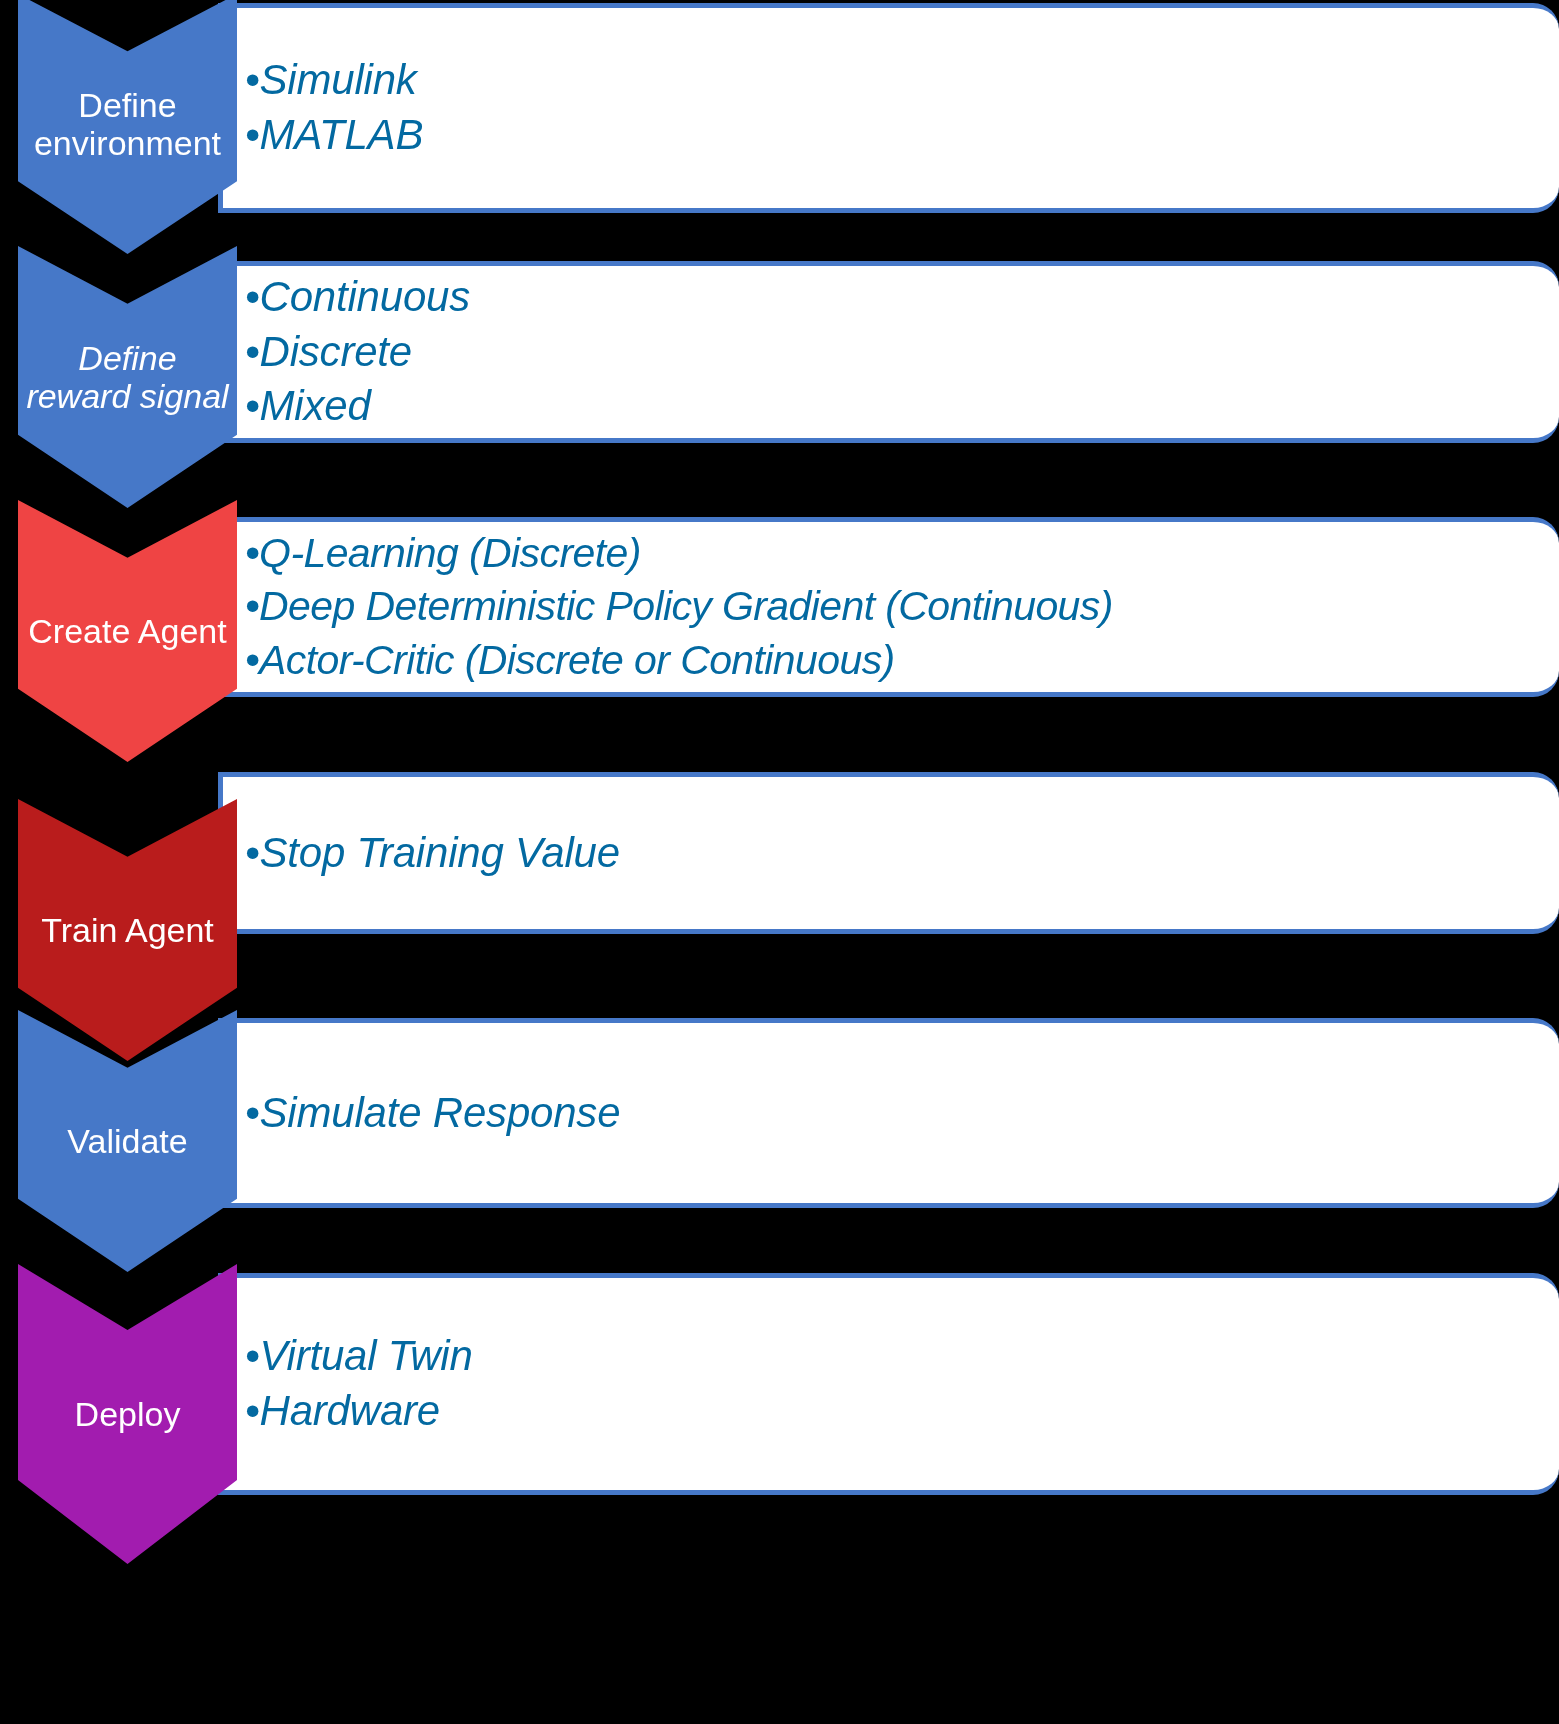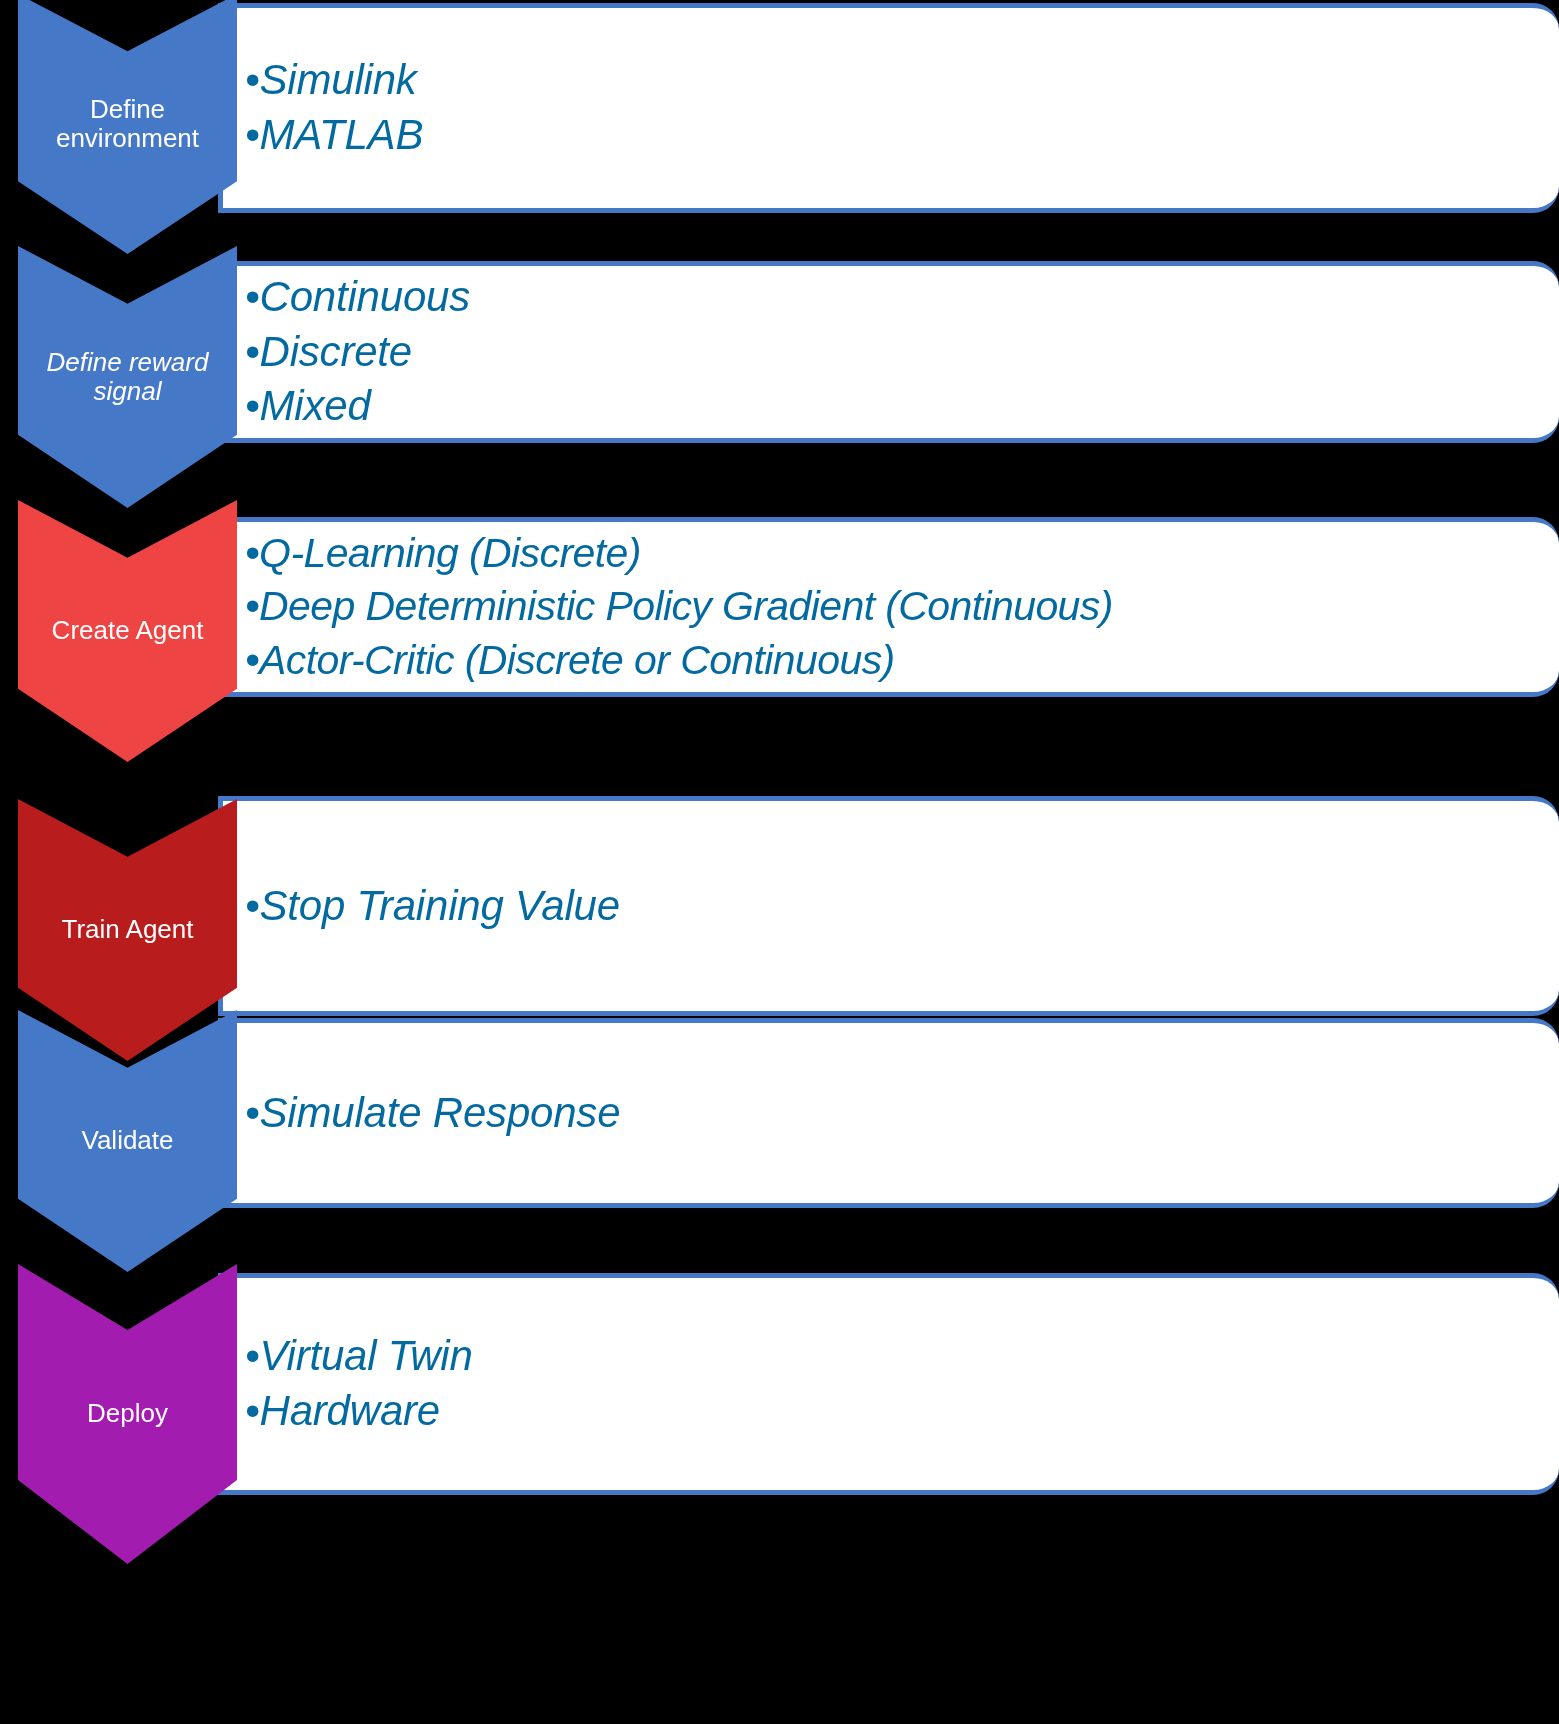--- a/index.html
+++ b/index.html
@@ -28,21 +28,21 @@
     background: #4678c8;
     -webkit-clip-path: polygon(0% 0%, 50% 22%, 100% 0%, 100% 72%, 50% 100%, 0% 72%);
     clip-path: polygon(0% 0%, 50% 22%, 100% 0%, 100% 72%, 50% 100%, 0% 72%);
     display: flex;
     align-items: center;
     justify-content: center;
     box-sizing: border-box;
   }
   .chevron-label {
     color: #ffffff;
-    font-size: 26px;
+    font-size: 34px;
     line-height: 1.12;
     text-align: center;
     padding: 0 8px;
     width: 100%;
     word-wrap: break-word;
   }
   
   .panel {
     position: absolute;
     left: 218px;
@@ -105,21 +105,21 @@
       <div class="panel condensed" style="top: 517px; height: 180px;">
         <span class="bullet-line"><span class="dot">•</span><span>Q-Learning (Discrete)</span></span>
         <span class="bullet-line"><span class="dot">•</span><span>Deep Deterministic Policy Gradient (Continuous)</span></span>
         <span class="bullet-line"><span class="dot">•</span><span>Actor-Critic (Discrete or Continuous)</span></span>
       </div>
       <div class="chevron" style="top: 500px; height: 262px; background: #ef4444;">
         <div class="chevron-label">Create Agent</div>
       </div>
     </div>
     <div class="step">
-      <div class="panel" style="top: 796px; height: 220px;">
+      <div class="panel" style="top: 772px; height: 162px;">
         <span class="bullet-line"><span class="dot">•</span><span>Stop Training Value</span></span>
       </div>
       <div class="chevron" style="top: 799px; height: 262px; background: #b91c1c;">
         <div class="chevron-label">Train Agent</div>
       </div>
     </div>
     <div class="step">
       <div class="panel" style="top: 1018px; height: 190px;">
         <span class="bullet-line"><span class="dot">•</span><span>Simulate Response</span></span>
       </div>

